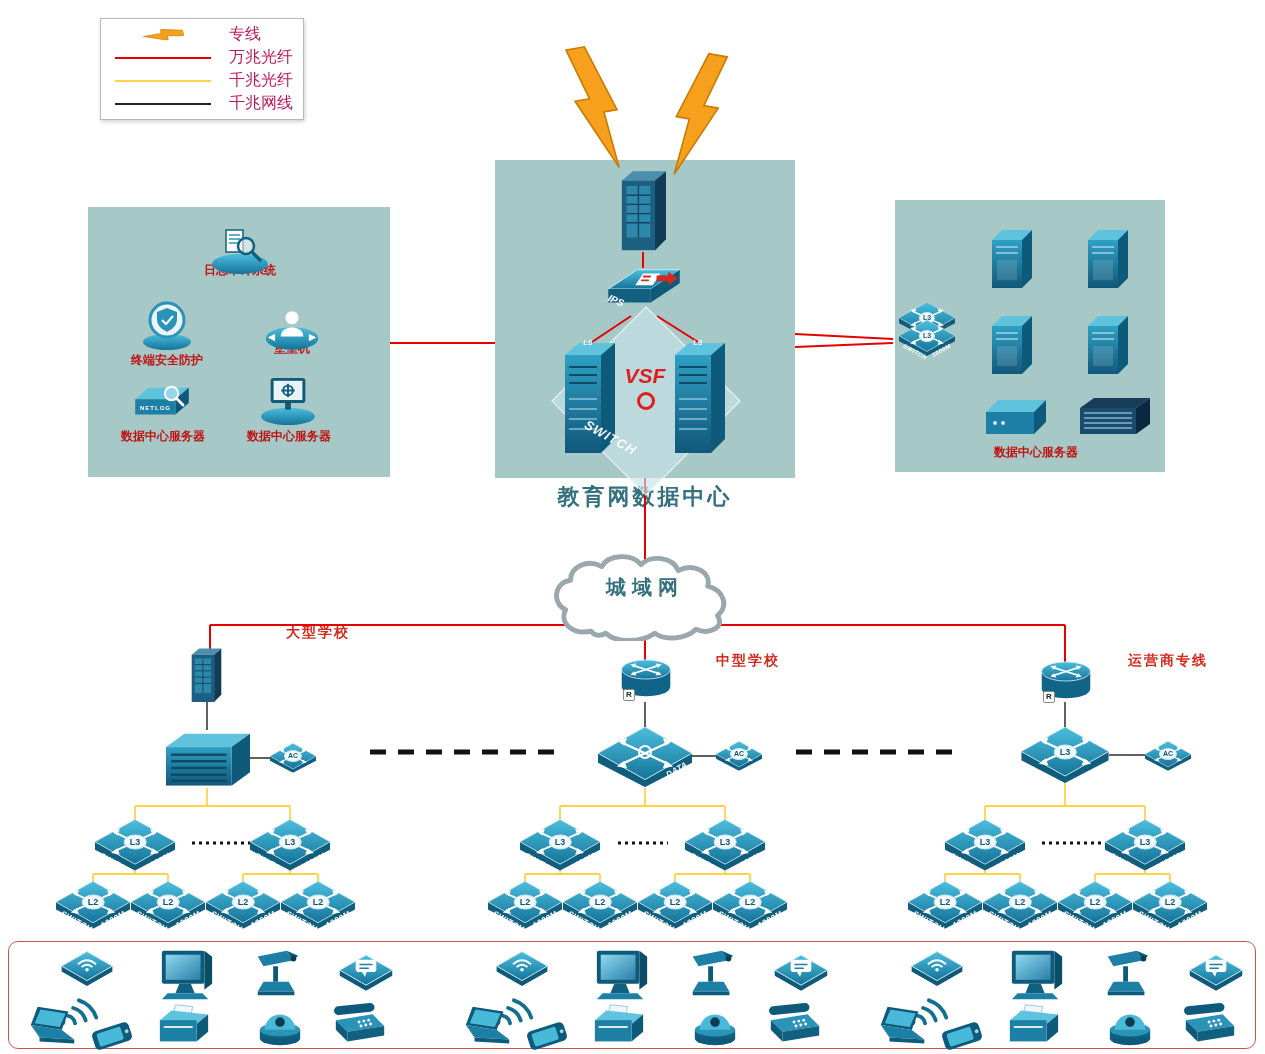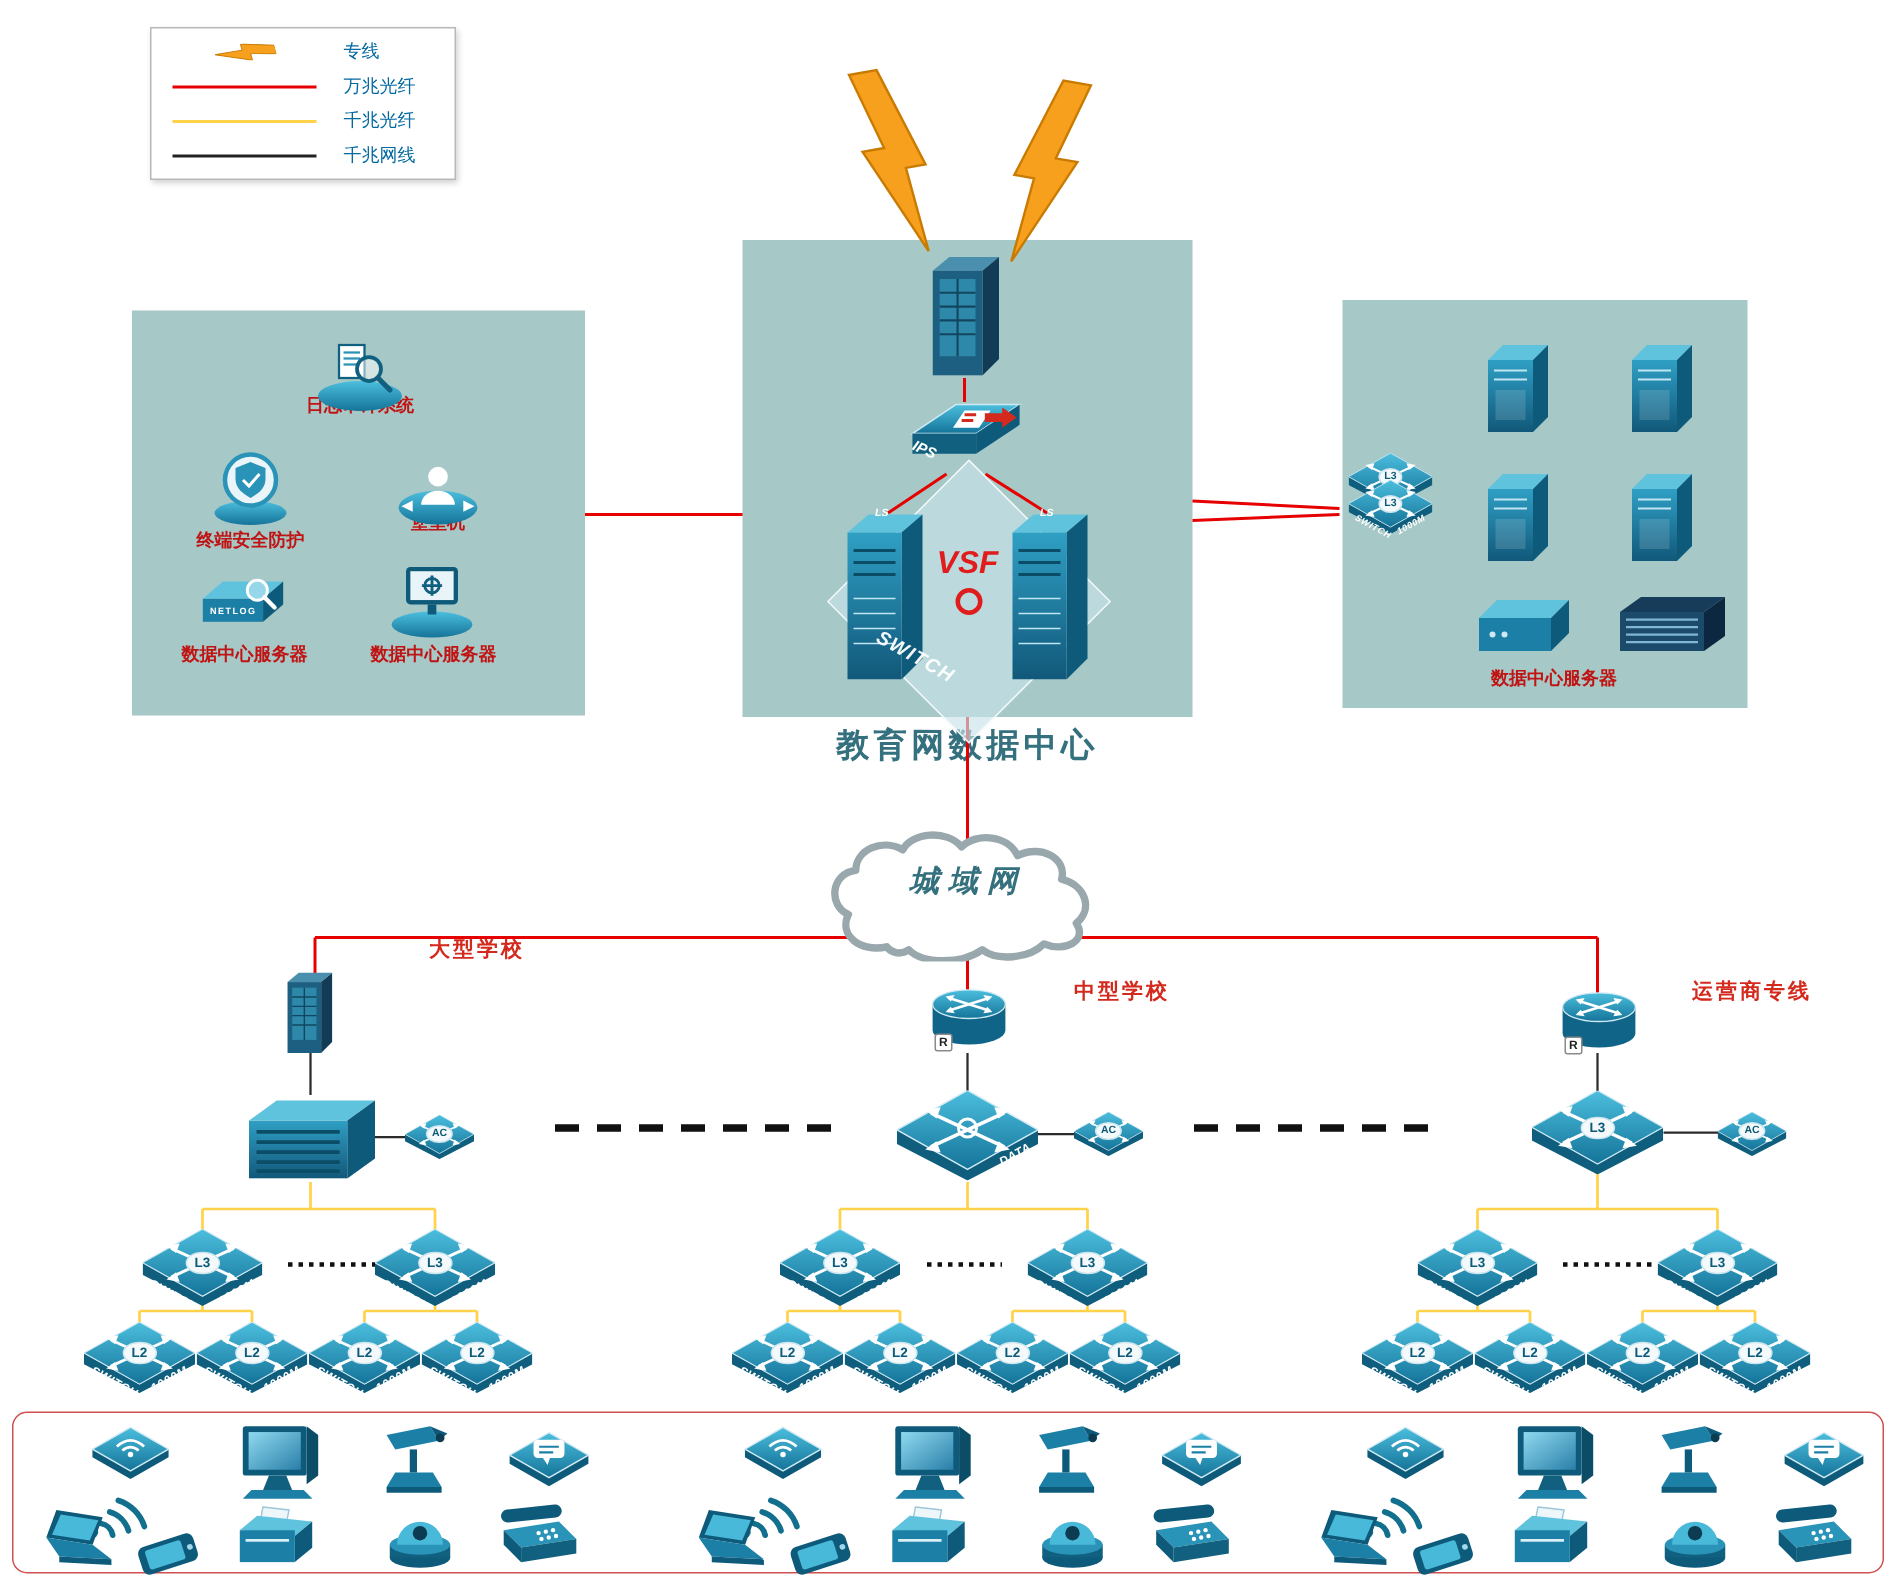--- a/index.html
+++ b/index.html
@@ -12,27 +12,27 @@
   .icon{position:absolute;left:0;top:0;width:100%;height:100%;}
   
   .legend{position:absolute;left:100px;top:18px;width:186px;z-index:3;background:#fff;border:1px solid #b8b8b8;
           box-shadow:1px 2px 4px rgba(0,0,0,.18);padding:5px 8px;display:flex;flex-direction:column;gap:2px;}
   .legend-row{display:flex;align-items:center;height:21px;}
   .legend-sample{width:108px;display:flex;align-items:center;justify-content:center;overflow:visible;}
   .legend-line{width:96px;height:0;border-top:2px solid #000;}
   .c-red{border-color:#e60000;}
   .c-yellow{border-color:#ffd24a;}
   .c-black{border-color:#222;}
-  .legend-label{font-size:12px;color:#0369a1;margin-left:12px;white-space:nowrap;}
+  .legend-label{font-size:16px;color:#be185d;margin-left:12px;white-space:nowrap;}
   .legend-bolt{width:50px;height:20px;display:flex;align-items:center;justify-content:center;}
   .legend-bolt svg{width:15px;height:40px;transform:rotate(75deg);}
   
   .cloud-label{position:absolute;left:0;top:0;right:0;bottom:6px;display:flex;align-items:center;justify-content:center;
                color:#8f3b2b;font-weight:bold;font-size:13px;letter-spacing:1px;}
-  .cloud-big .cloud-label{color:#34707e;font-family:"Liberation Serif","DejaVu Serif",serif;font-size:20px;letter-spacing:6px;bottom:10px;font-style:italic;}
+  .cloud-big .cloud-label{color:#34707e;font-family:"Liberation Serif","DejaVu Serif",serif;font-size:20px;letter-spacing:6px;bottom:10px;}
   
   .dc-title{position:absolute;left:495px;top:482px;width:300px;text-align:center;color:#34707e;
             font-family:"Liberation Serif","DejaVu Serif",serif;font-weight:bold;font-size:22px;letter-spacing:3px;}
   .vsf-diamond{position:absolute;left:579px;top:334px;width:132px;height:132px;background:rgba(200,228,233,.65);
                border:1px solid rgba(255,255,255,.8);transform:rotate(45deg);z-index:2;}
   .vsf-label{position:absolute;left:612px;top:364px;width:66px;text-align:center;color:#e01d1d;
              font-style:italic;font-weight:bold;font-size:21px;z-index:3;}
   .vsf-switch-label{position:absolute;left:582px;top:430px;color:rgba(255,255,255,.95);font-style:italic;font-weight:bold;
                     font-size:13px;transform:rotate(29deg);z-index:3;letter-spacing:1px;}
   .vsf-link{position:absolute;left:637px;top:392px;width:12px;height:12px;border:3px solid #e01d1d;border-radius:50%;z-index:3;}

